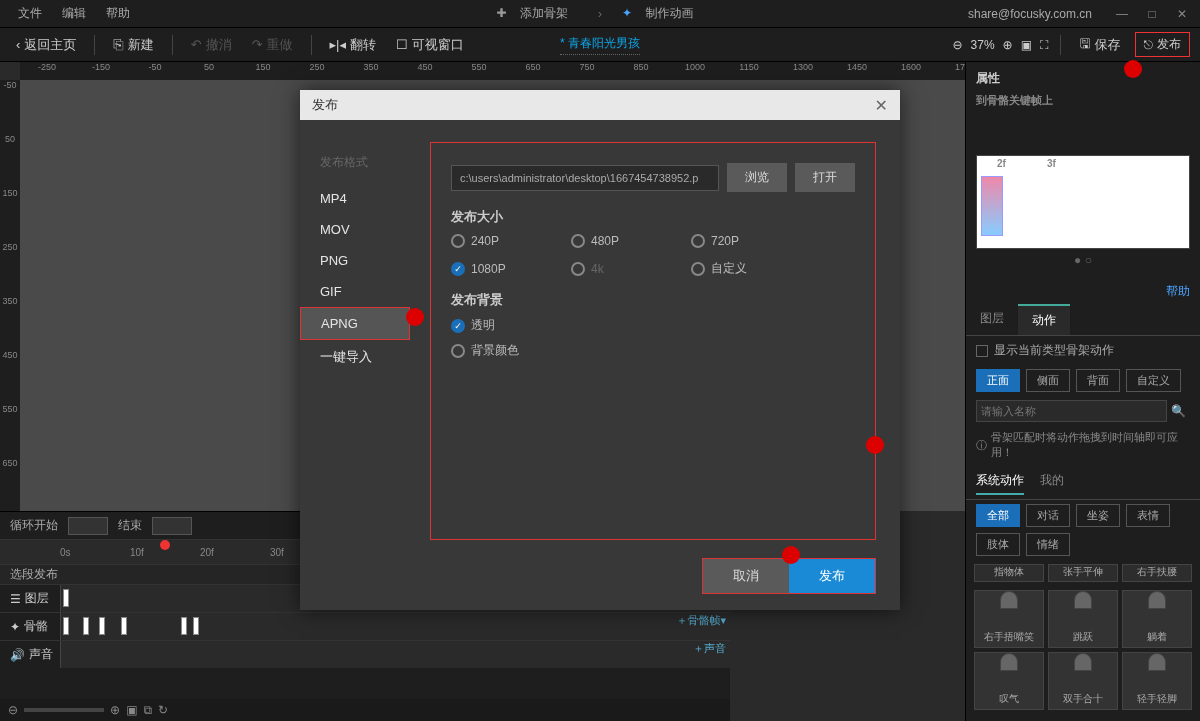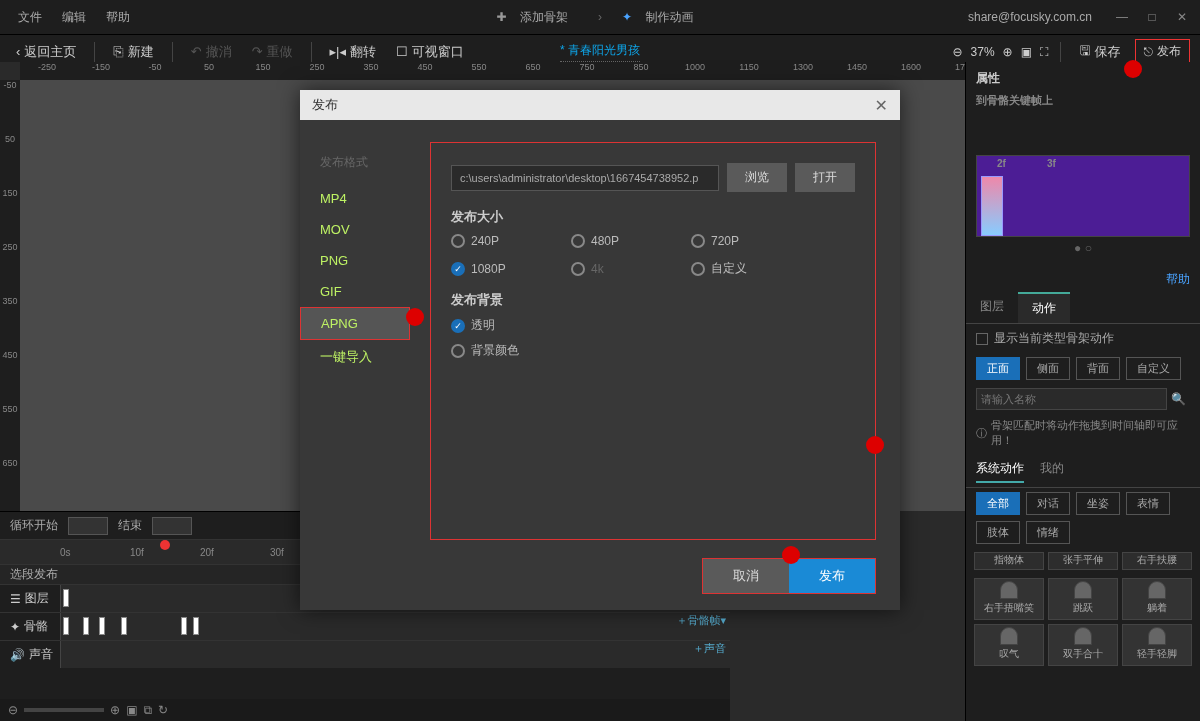--- a/index.html
+++ b/index.html
@@ -1,19 +1,19 @@
 <!DOCTYPE html>
 <html><head>
 <meta charset="utf-8">
 <style>
 * { margin: 0; padding: 0; box-sizing: border-box; font-family: "Microsoft YaHei", sans-serif; }
 body { background: #2a2a2a; color: #ccc; font-size: 12px; width: 1200px; height: 721px; overflow: hidden; position: relative; }
 
 
-.menubar { height: 35px; background: #1e1e1e; display: flex; align-items: center; padding: 4px 8px; border-bottom: 1px solid #000; }
+.menubar { height: 28px; background: #1e1e1e; display: flex; align-items: center; padding: 4px 8px; border-bottom: 1px solid #000; }
 .menubar span { padding: 0 10px; color: #aaa; }
 .menubar .center { position: absolute; left: 50%; transform: translateX(-50%); display: flex; align-items: center; }
 .menubar .center .add { color: #999; }
 .menubar .center .make { color: #4aa3ff; }
 .menubar .right { margin-left: auto; color: #ccc; display: flex; align-items: center; gap: 10px;}
 .menubar .winbtn { width: 14px; height: 14px; display: inline-flex; align-items: center; justify-content: center; color: #888;}
 
 
 .toolbar { height: 34px; background: #1e1e1e; display: flex; align-items: center; padding: 0 10px; border-bottom: 1px solid #000; gap: 8px; }
 .toolbar .btn { display: flex; align-items: center; gap: 4px; padding: 2px 6px; color: #ccc; font-size: 13px; }
@@ -30,38 +30,38 @@
 .ruler-h span { flex: 0 0 54px; text-align: center; }
 .ruler-v { position: absolute; top: 18px; left: 0; bottom: 0; width: 20px; background: #1e1e1e; color: #888; font-size: 9px; }
 .ruler-v span { display: block; height: 54px; text-align: center; }
 .canvas { position: absolute; top: 18px; left: 20px; right: 0; bottom: 210px; background: #4a4a4a; }
 
 
 .right-panel { width: 235px; background: #1e1e1e; border-left: 1px solid #000; display: flex; flex-direction: column; }
 .rp-section { padding: 8px 10px; font-weight: bold; }
 .rp-title { color: #ccc; margin-bottom: 6px; }
 .rp-sub { color: #888; font-size: 11px; margin-bottom: 4px; }
-.rp-preview { height: 82px; background: #4c1d95; border: 1px solid #444; display: flex; position: relative; margin-top: 47px;}
+.rp-preview { height: 94px; background: #ffffff; border: 1px solid #444; display: flex; position: relative; margin-top: 47px;}
 .rp-preview .frame-label { position:absolute; top:2px; color:#888; font-size:10px;}
 .rp-help { color: #4aa3ff; text-align: right; padding: 4px 10px; }
 .rp-tabs { display: flex; border-bottom: 1px solid #444; }
 .rp-tabs div { padding: 6px 14px; color: #888; }
 .rp-tabs div.active { background: #2a2a2a; color: #fff; border-top: 2px solid #4a9; }
 .rp-check { display: flex; align-items: center; gap: 6px; padding: 6px 10px; color: #aaa; }
 .rp-pills { display: flex; gap: 6px; padding: 4px 10px; flex-wrap: wrap; }
 .rp-pills div { padding: 3px 10px; border: 1px solid #555; color: #aaa; font-size: 11px; }
 .rp-pills div.active { background: #1a6fb8; border-color: #1a6fb8; color: #fff; }
 .rp-search { padding: 4px 10px; display: flex; align-items: center; }
 .rp-search input { flex: 1; background: #2a2a2a; border: 1px solid #444; color: #888; padding: 4px; font-size: 11px; }
 .rp-info { padding: 4px 10px; color: #888; font-size: 11px; display: flex; gap: 4px; align-items: center; }
 .rp-subtabs { display: flex; padding: 4px 10px; gap: 16px; border-bottom: 1px solid #444;}
 .rp-subtabs div { color: #888; padding: 4px 0; }
 .rp-subtabs div.active { color: #fff; border-bottom: 2px solid #4aa; }
 .rp-grid { display: grid; grid-template-columns: 1fr 1fr 1fr; gap: 4px; padding: 4px 8px; }
-.rp-grid div { background: #333; height: 42px; display: flex; flex-direction: column; align-items: center; justify-content: center; color: #aaa; font-size: 10px; padding-bottom: 3px; border: 1px solid #444;}
+.rp-grid div { background: #333; height: 58px; display: flex; flex-direction: column; align-items: center; justify-content: space-between; color: #aaa; font-size: 10px; padding-bottom: 3px; border: 1px solid #444;}
 .rp-grid .icon-person { width: 18px; height: 18px; background: #666; border-radius: 50% 50% 0 0; margin-bottom: 2px; }
 
 
 .timeline { position: absolute; bottom: 0; left: 0; right: 235px; height: 210px; background: #1e1e1e; border-top: 1px solid #000; }
 .tl-top { height: 28px; display: flex; align-items: center; padding: 0 10px; gap: 10px; color: #aaa; border-bottom: 1px solid #333;}
 .tl-top input { width: 40px; background: #333; border: 1px solid #555; color: #ccc; padding: 2px; font-size: 11px; }
 .tl-ruler { height: 24px; background: #2a2a2a; display: flex; align-items: center; padding-left: 60px; color: #888; font-size: 10px; position: relative;}
 .tl-ruler span { flex: 0 0 70px; }
 .tl-playhead { position: absolute; top: 0; left: 160px; width: 10px; height: 10px; background: #e33; border-radius: 50%; }
 .tl-track-head { height: 20px; display: flex; align-items: center; padding: 0 10px; color: #aaa; border-top: 1px solid #333; background: #252525;}
@@ -74,21 +74,21 @@
 .tl-bottom-bar { position: absolute; bottom: 0; left: 0; right: 0; height: 22px; background: #1a1a1a; display: flex; align-items: center; padding: 0 8px; gap: 6px; color: #888;}
 
 
 .modal-backdrop { position: absolute; inset: 0; }
 .modal { position: absolute; top: 90px; left: 300px; width: 600px; height: 520px; background: #383838; box-shadow: 0 0 20px rgba(0,0,0,.6); }
 .modal-title { height: 30px; background: #e8e8e8; color: #333; display: flex; align-items: center; padding: 0 12px; font-size: 13px; }
 .modal-title .close { margin-left: auto; color: #666; font-size: 16px; cursor: pointer; }
 .modal-body { display: flex; height: calc(100% - 30px); }
 .modal-sidebar { width: 110px; padding: 30px 0; }
 .modal-sidebar .heading { color: #666; padding: 4px 20px; margin-bottom: 8px; }
-.modal-sidebar div.item { padding: 8px 20px; color: #bef264; font-size: 13px; }
+.modal-sidebar div.item { padding: 8px 20px; color: #e5e5e5; font-size: 13px; }
 .modal-sidebar div.item.active { background: #555; border: 1px solid #d33; }
 .modal-main { flex: 1; padding: 20px; border: 1px solid #d33; margin: 22px 24px 70px 20px; position: relative;}
 .modal-section-title { color: #ccc; font-weight: bold; margin-bottom: 8px; font-size: 13px;}
 .modal-row { display: flex; gap: 8px; margin-bottom: 16px; align-items: center; }
 .modal-row input.path { flex: 1; background: #2a2a2a; border: 1px solid #555; color: #aaa; padding: 6px 8px; font-size: 11px; }
 .modal-row button { background: #5a5a5a; border: none; color: #ddd; padding: 6px 18px; font-size: 12px; }
 .radio-grid { display: grid; grid-template-columns: repeat(3, 120px); row-gap: 12px; margin-bottom: 14px;}
 .radio-item { display: flex; align-items: center; gap: 6px; color: #bbb; }
 .radio-item.disabled { color: #666; }
 .radio-circle { width: 14px; height: 14px; border-radius: 50%; border: 2px solid #888; display: inline-flex; align-items: center; justify-content: center; }

